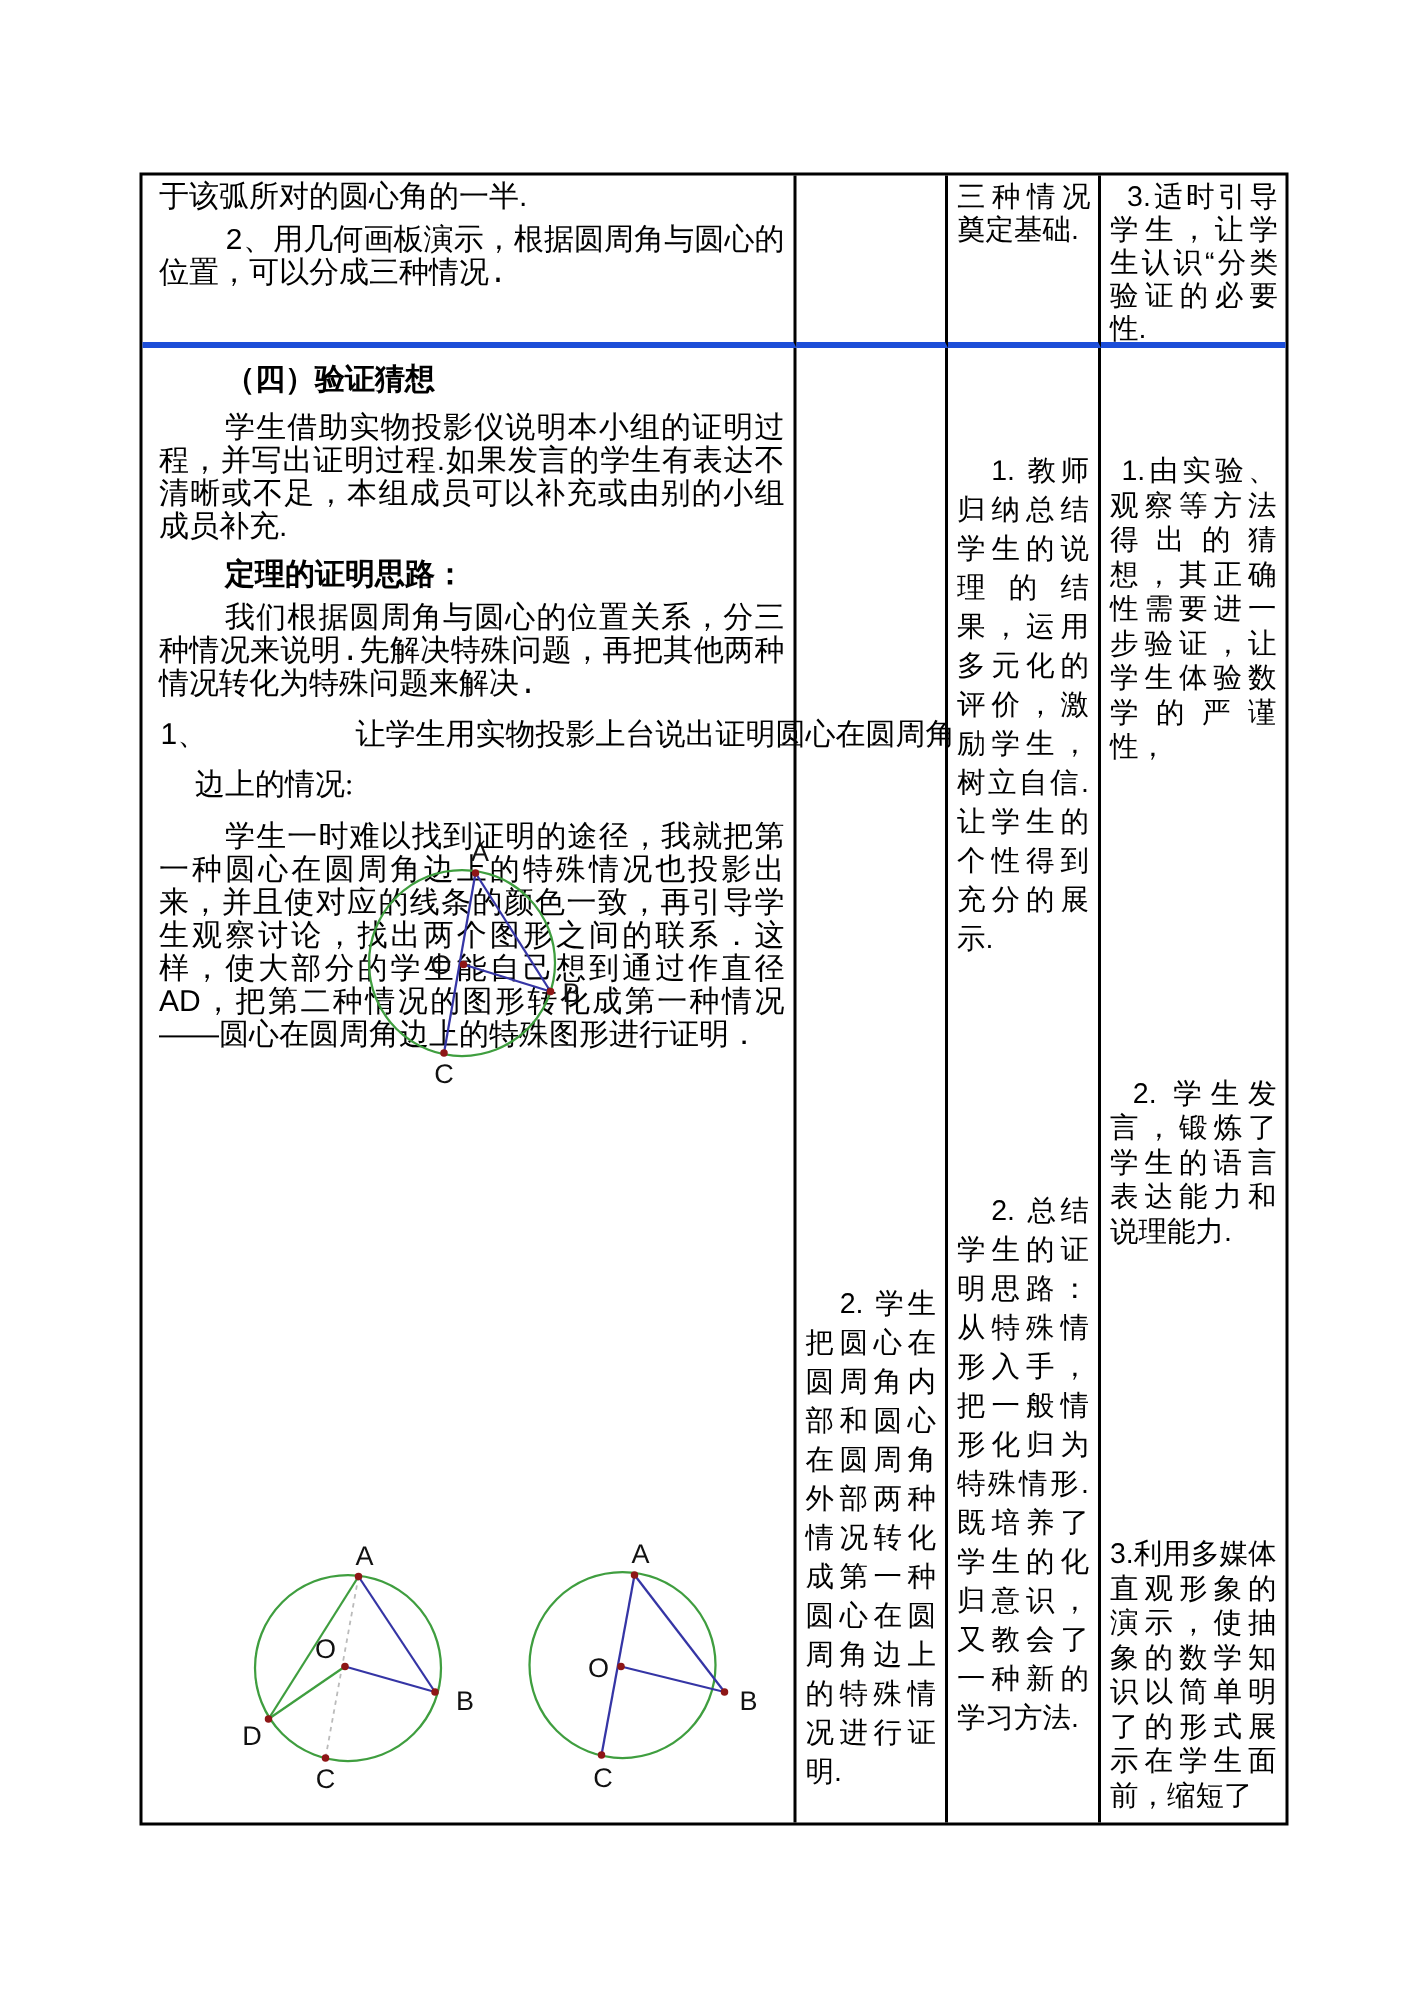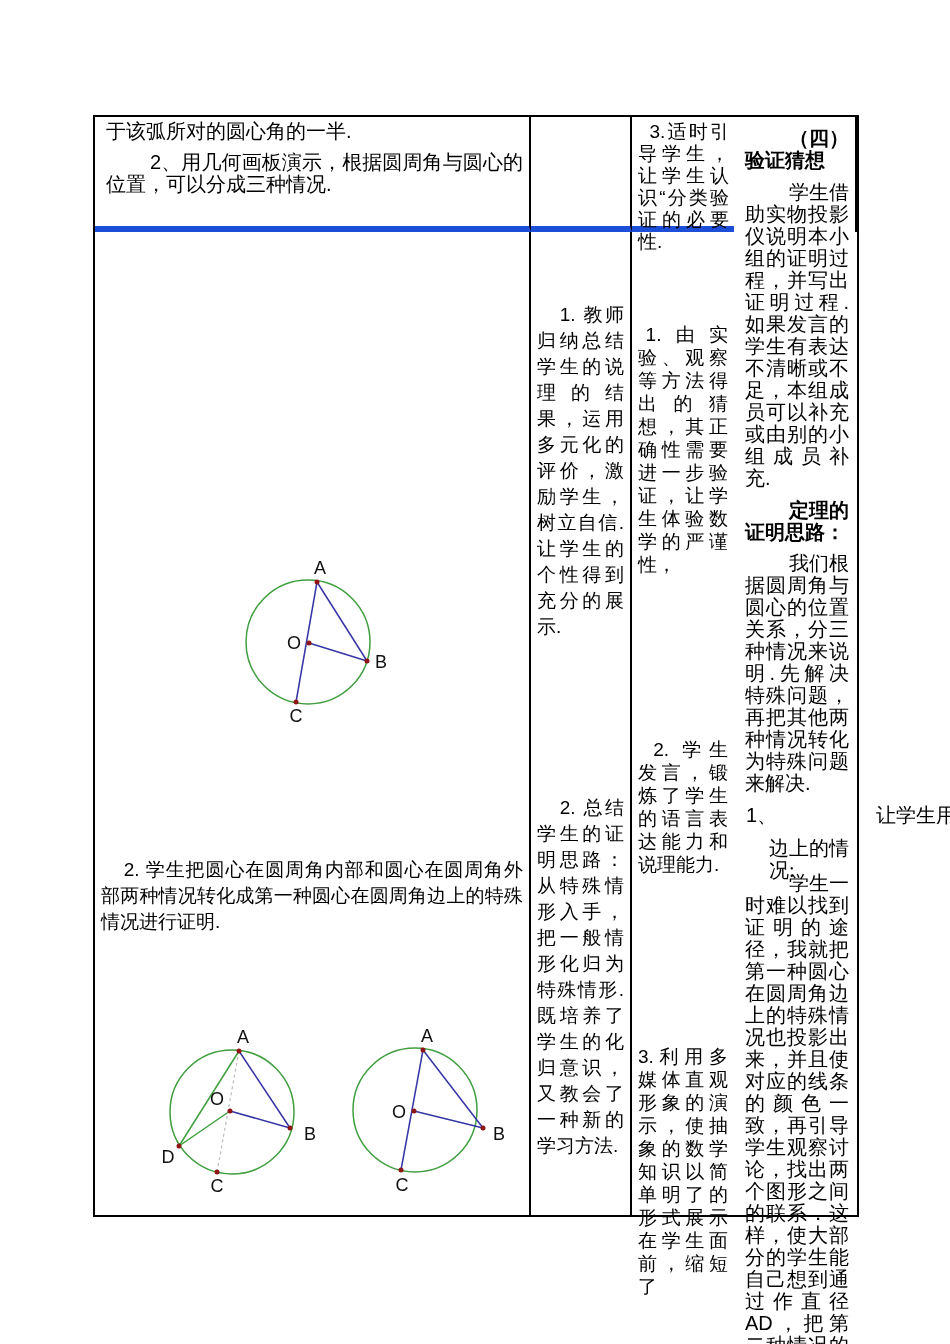--- a/index.html
+++ b/index.html
@@ -3,55 +3,58 @@
 <meta charset="utf-8">
 <style>
   html,body{margin:0;padding:0;background:#ffffff;}
   .page{position:relative;width:950px;height:1344px;background:#ffffff;overflow:hidden;
         font-family:"Liberation Sans","DejaVu Sans",sans-serif;color:#000;}
   .tbl{position:absolute;left:93px;top:115px;width:766px;height:1102px;
        box-sizing:border-box;border:2px solid #000;
        display:grid;grid-template-columns:436px 101px 102px 1fr;grid-template-rows:115px 1fr;}
   .cell{box-sizing:border-box;position:relative;overflow:visible;background:transparent;}
   .bR{border-right:2px solid #000;}
-  .bB{border-bottom:6px solid #1d4ed8;}
+  .bB{border-bottom:4px solid #1d4ed8;}
   
   .main{padding:0 6px 0 11px;font-size:20px;line-height:22px;}
   .main p{margin:0;text-align:justify;}
   .main .h{font-weight:bold;}
   .ind{text-indent:2.2em;}
-  .mt3{margin-top:3px!important;} .mt9{margin-top:9px!important;} .mt10{margin-top:10px!important;}
+  .mt3{margin-top:3px!important;} .mt9{margin-top:9px!important;font-family:Liberation Mono, monospace;} .mt10{margin-top:10px!important;}
   
   .item1{position:relative;margin-top:10px;height:58px;}
   .item1 .num{position:absolute;left:1px;top:0;}
   .item1 .ovf{position:absolute;left:131px;top:0;white-space:nowrap;z-index:3;}
   .item1 .l2{position:absolute;left:24px;top:33px;font-family:Liberation Serif, serif;}
   .item2{margin-top:229px!important;}
   .p3{margin-top:10px!important;}
   
   .nc{font-size:19px;}
   .nc .blk{position:absolute;left:6px;right:6px;margin:0;text-align:justify;line-height:26px;}
-  .c4 .blk{line-height:23px;margin-top:20px;}
+  .c4 .blk{line-height:23px;}
   .r1t{margin:4px 0 0;text-align:justify;line-height:22px;padding:0 5px 0 6px;}
   .ind12{text-indent:1.2em;} .ind08{text-indent:0.8em;} .ind06{text-indent:0.6em;} .ind04{text-indent:0.4em;}
   
   svg.dg{position:absolute;overflow:visible;}
   svg.dg text{fill:#111;font-family:"Liberation Sans","DejaVu Sans",sans-serif;font-size:18px;}
 </style>
 </head>
 <body>
 
 <div class="page">
   <div class="tbl">
 
     <div class="cell main bR bB">
       <p class="mt3">于该弧所对的圆心角的一半.</p>
       <p class="ind mt9">2、用几何画板演示，根据圆周角与圆心的位置，可以分成三种情况.</p>
     </div>
     <div class="cell bR bB"></div>
+    <div class="cell nc bR bB">
+      <p class="r1t">三种情况奠定基础.</p>
+    </div>
     <div class="cell nc bB c4">
       <p class="r1t ind06">3.适时引导学生，让学生认识“分类验证的必要性.</p>
     </div>
 
     <div class="cell main bR">
       <p class="h ind mt10">（四）验证猜想</p>
       <p class="ind mt10">学生借助实物投影仪说明本小组的证明过程，并写出证明过程.如果发言的学生有表达不清晰或不足，本组成员可以补充或由别的小组成员补充.</p>
       <p class="h ind mt10">定理的证明思路：</p>
       <p class="ind mt9">我们根据圆周角与圆心的位置关系，分三种情况来说明.先解决特殊问题，再把其他两种情况转化为特殊问题来解决.</p>
       <div class="item1">

